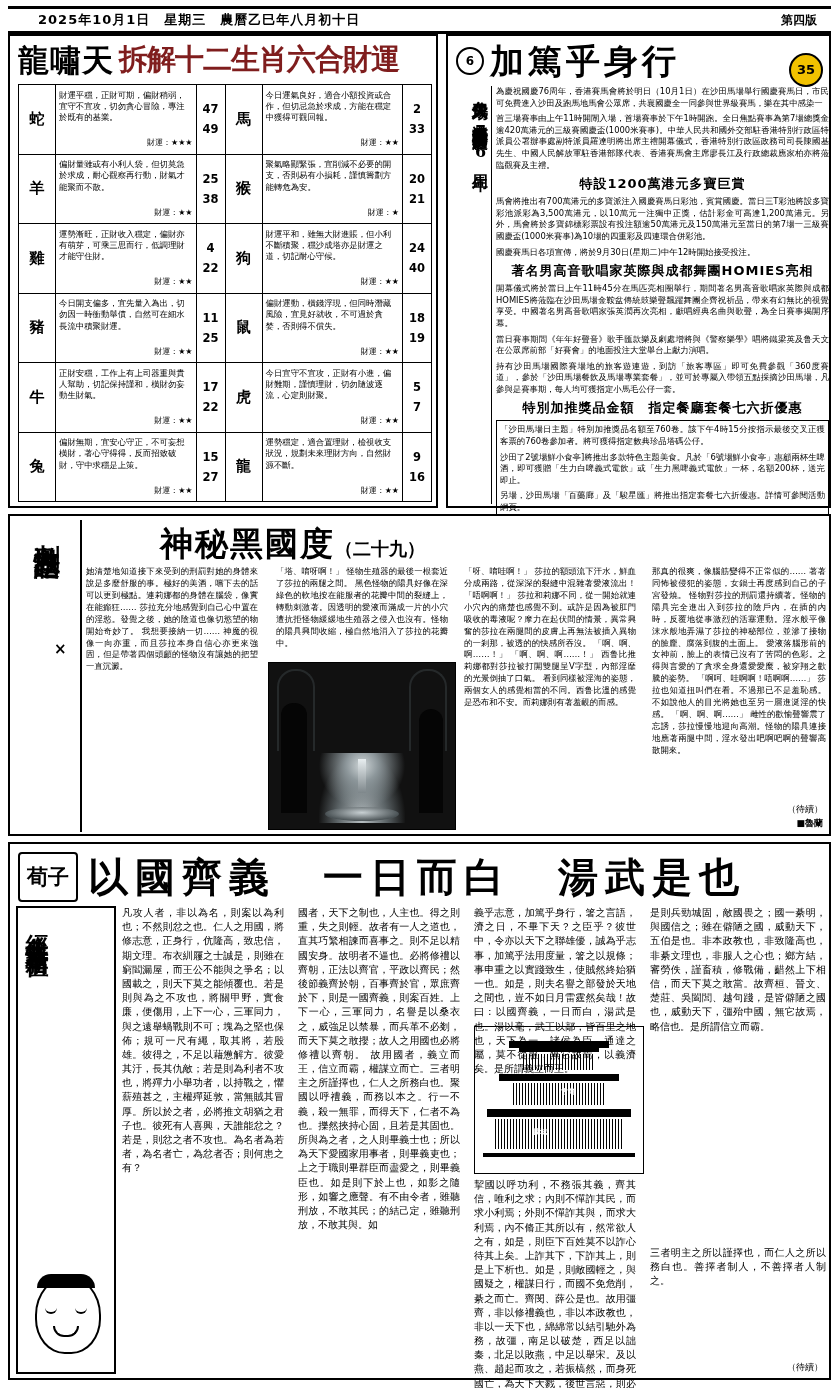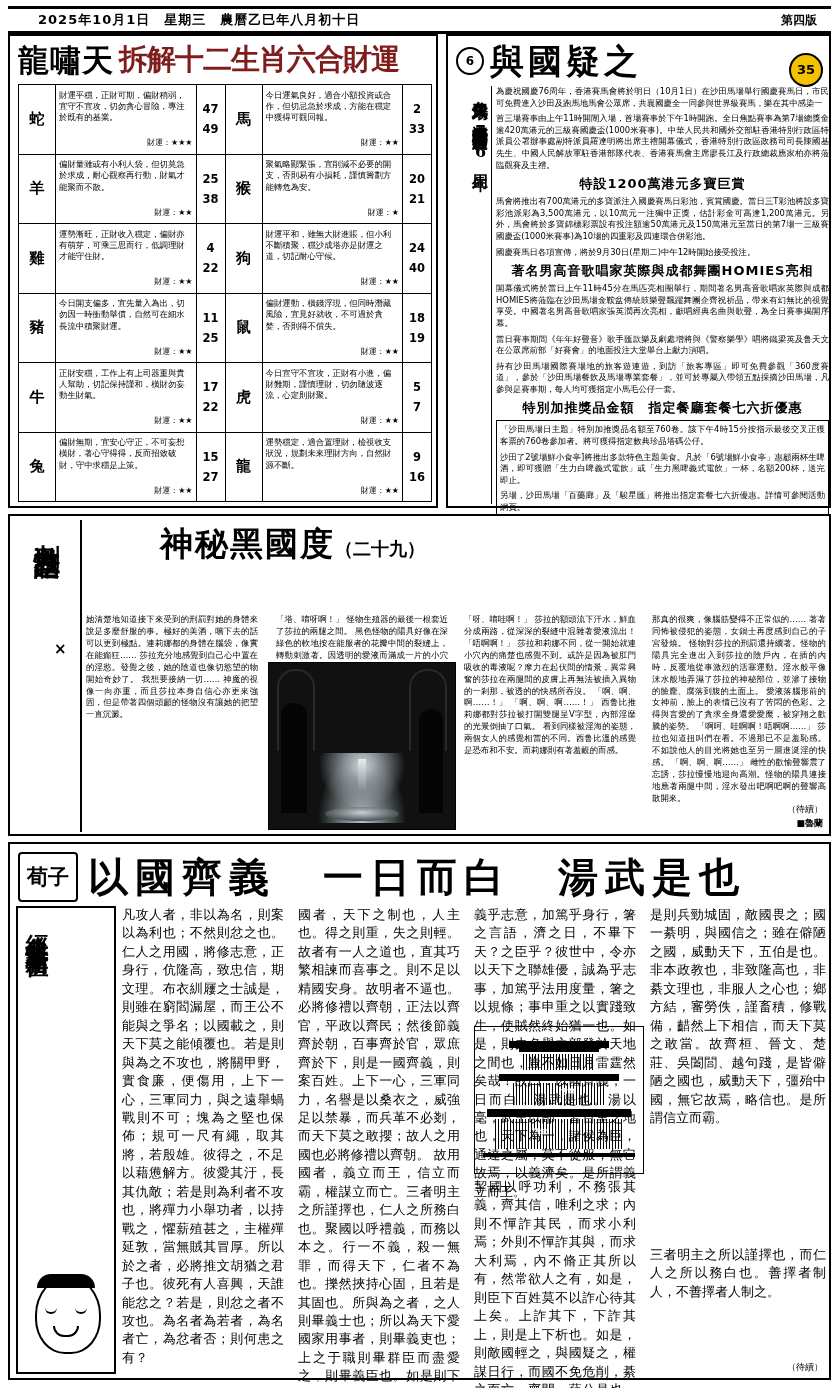--- a/index.html
+++ b/index.html
@@ -41,21 +41,21 @@
   .hbox-hl{border:1px solid #000;padding:3px;font-size:8.2px;line-height:1.4;}
 
   
   .story{left:8px;top:514px;width:823px;height:322px;}
   .story-left{position:absolute;left:4px;top:4px;width:66px;height:312px;border-right:2px solid #000;}
   .sl-title{writing-mode:vertical-rl;text-orientation:upright;font-size:26px;font-weight:bold;line-height:1.12;letter-spacing:2px;margin:4px auto 0 auto;font-family:"DejaVu Serif","Liberation Serif",serif;}
   .sl-x{position:absolute;left:40px;top:120px;font-size:15px;font-weight:bold;}
   .story-head{position:absolute;left:150px;top:6px;font-size:33px;font-weight:bold;letter-spacing:2px;font-family:"DejaVu Serif","Liberation Serif",serif;}
   .story-head .sub{font-size:18px;letter-spacing:0;}
   .scols{position:absolute;left:76px;top:50px;width:740px;height:266px;}
-  .scol{position:absolute;top:0;width:172px;height:266px;font-size:8.4px;line-height:1.42;text-align:justify;margin-top:48px;}
+  .scol{position:absolute;top:0;width:172px;height:266px;font-size:8.4px;line-height:1.42;text-align:justify;}
   .simg{position:absolute;background:#111;border:1px solid #000;overflow:hidden;}
   .fountain{position:absolute;left:50%;transform:translateX(-50%);bottom:6px;width:86px;height:70px;background:
      radial-gradient(circle at 50% 18%, #cfd6d8 0%, #8d979b 22%, rgba(20,20,20,0) 60%),
      radial-gradient(ellipse at 50% 96%, #b8c0c3 0%, #5d6568 40%, rgba(10,10,10,0) 72%);
   }
   .fountain:before{content:"";position:absolute;left:50%;transform:translateX(-50%);top:6px;width:8px;height:34px;background:linear-gradient(#e8eef0,#7e878b);}
   .fountain:after{content:"";position:absolute;left:50%;transform:translateX(-50%);bottom:2px;width:74px;height:14px;border-radius:50%;background:radial-gradient(ellipse at 50% 40%,#c8d0d3,#4b5356 70%,rgba(0,0,0,0));}
   .arch{position:absolute;left:8px;top:6px;width:34px;height:80px;border:2px solid #3a4144;border-bottom:none;border-radius:18px 18px 0 0;opacity:.5;}
   .arch.r{left:auto;right:8px;}
   .silho{position:absolute;background:#050505;}
@@ -68,21 +68,21 @@
   .cl-head{position:absolute;left:78px;top:6px;font-size:40px;font-weight:bold;letter-spacing:7px;font-family:"DejaVu Serif","Liberation Serif",serif;}
   .cl-sidebar{position:absolute;left:6px;top:62px;width:100px;height:468px;border:2px solid #000;box-sizing:border-box;}
   .cl-side-title{position:absolute;left:6px;top:8px;writing-mode:vertical-rl;text-orientation:upright;font-size:23px;font-weight:bold;letter-spacing:3px;line-height:1.15;font-family:"DejaVu Serif","Liberation Serif",serif;height:300px;}
   .face{position:absolute;left:50%;transform:translateX(-50%);bottom:10px;width:74px;height:86px;}
   .face .head{position:absolute;left:6px;top:0;width:62px;height:74px;border:2px solid #000;border-radius:50% 50% 45% 45%;}
   .face .eye{position:absolute;top:30px;width:12px;height:6px;border-bottom:2px solid #000;border-radius:0 0 12px 12px;}
   .face .eye.l{left:16px;} .face .eye.r{right:16px;}
   .face .mouth{position:absolute;left:50%;transform:translateX(-50%);top:50px;width:22px;height:9px;border:2px solid #000;border-top:none;border-radius:0 0 14px 14px;}
   .face .hair{position:absolute;left:8px;top:-2px;width:58px;height:14px;border-radius:28px 28px 0 0;background:#000;}
   .ccols{position:absolute;left:112px;top:62px;width:704px;height:470px;}
-  .ccol{position:absolute;top:0;width:162px;height:470px;font-size:13px;line-height:1.42;text-align:justify;}
+  .ccol{position:absolute;top:0;width:162px;height:470px;font-size:10px;line-height:1.42;text-align:justify;}
   .cimg{position:absolute;border:1px solid #000;background:#fff;overflow:hidden;}
   .temple{position:absolute;left:0;top:0;right:0;bottom:0;background:#fff;}
   .t-roof{position:absolute;background:#000;}
   .t-hatch{position:absolute;background:repeating-linear-gradient(90deg,#000 0 1px,#fff 1px 3px);}
   .t-lbl{position:absolute;font-size:7px;font-weight:bold;}
   .cl-cont{position:absolute;right:6px;bottom:4px;font-size:9px;}
 </style>
 </head>
 <body>
 
@@ -184,21 +184,21 @@
               <div>16</div>
             </td>
       </tr>
     </tbody>
       </table>
   </div>
 
   <div class="box horse">
     <div class="horse-head">
       <div class="hh-circ">6</div>
-      <div class="hh-title">與國疑之</div>
+      <div class="hh-title">加篤乎身行</div>
       <div class="hh-35">35</div>
     </div>
     <div class="hcols">
       <div class="hcol-free">免費入場 連串精彩活動齊賀國慶76周年</div>
       <div class="hcol-body">
         <p class="hp">為慶祝國慶76周年，香港賽馬會將於明日（10月1日）在沙田馬場舉行國慶賽馬日，市民可免費進入沙田及跑馬地馬會公眾席，共襄國慶全一同參與世界級賽馬，樂在其中感染一</p>
         <p class="hp">首三場賽事由上午11時開閘入場，首場賽事於下午1時開跑。全日焦點賽事為第7場總獎金逾420萬港元的三級賽國慶盃(1000米賽事)。中華人民共和國外交部駐香港特別行政區特派員公署辦事處副特派員羅達明將出席主禮開幕儀式，香港特別行政區政務司司長陳國基先生、中國人民解放軍駐香港部隊代表、香港賽馬會主席廖長江及行政總裁應家柏亦將蒞臨觀賽及主禮。</p>
         <div class="hsub">特設1200萬港元多寶巨賞</div>
         <p class="hp">馬會將推出有700萬港元的多寶派注入國慶賽馬日彩池，賓賞國慶。當日三T彩池將設多寶彩池派彩為3,500萬港元，以10萬元一注獨中正獎，估計彩金可高達1,200萬港元。另外，馬會將於多寶錦標彩票設有投注額逾50萬港元及150萬港元至當日的第7場一三級賽國慶盃(1000米賽事)為10場的四重彩及四連環合併彩池。</p>
         <p class="hp">國慶賽馬日各項宣傳，將於9月30日(星期二)中午12時開始接受投注。</p>

